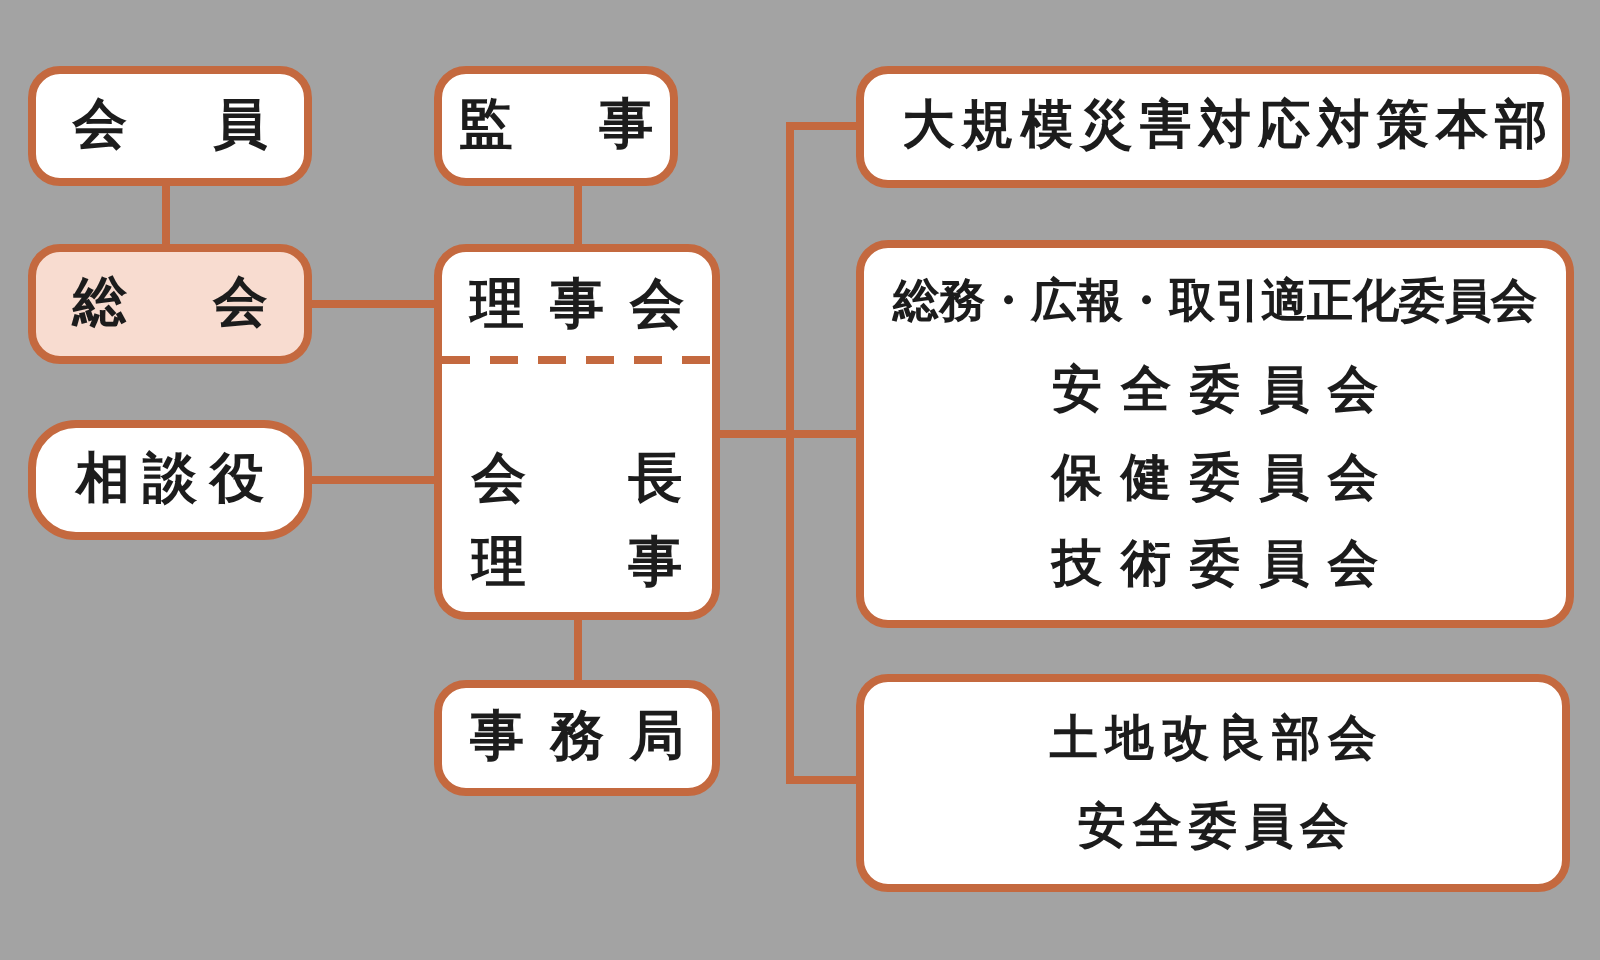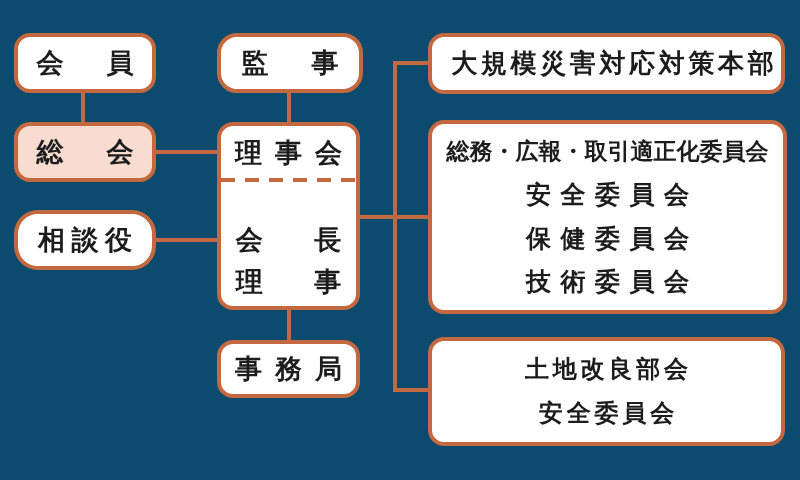--- a/index.html
+++ b/index.html
@@ -3,21 +3,21 @@
 <meta charset="utf-8">
 <style>
   * { margin:0; padding:0; box-sizing:border-box; }
   html,body { background:#fff; }
   body {
     width:800px; height:480px;
     font-family:"DejaVu Sans", sans-serif;
   }
   .stage {
     position:relative; width:800px; height:480px;
-    background:#0c4a6e; overflow:hidden;
+    background:#a3a3a3; overflow:hidden;
   }
   .box {
     position:absolute;
     background:#fff;
     border:4px solid var(--line-color,#c4693f);
     border-radius:16px;
     display:flex; align-items:center; justify-content:center;
   }
   .box.highlight { background:var(--highlight-fill,#f8dcd0); }
   .lbl {
@@ -82,21 +82,21 @@
   </div>
 
   <div class="box highlight" style="left:14px; top:122px; width:142px; height:60px;">
     <span class="lbl fs27 sp-wide">総会</span>
   </div>
 
   <div class="box" style="left:14px; top:210px; width:142px; height:60px;border-radius:24px;">
     <span class="lbl fs27 sp-sm">相談役</span>
   </div>
 
-  <div class="box" style="left:217px; top:33px; width:146px; height:60px;border-radius:20px;">
+  <div class="box" style="left:217px; top:33px; width:122px; height:60px;">
     <span class="lbl fs27 sp-wide">監事</span>
   </div>
 
   <div class="box" style="left:217px; top:122px; width:143px; height:188px;">
     <div class="board-inner">
       <div class="board-row" style="top:0; height:54px;">
         <span class="lbl fs27 sp-mid">理事会</span>
       </div>
       <div class="board-divider"></div>
       <div class="board-row" style="top:92px; height:44px;">

